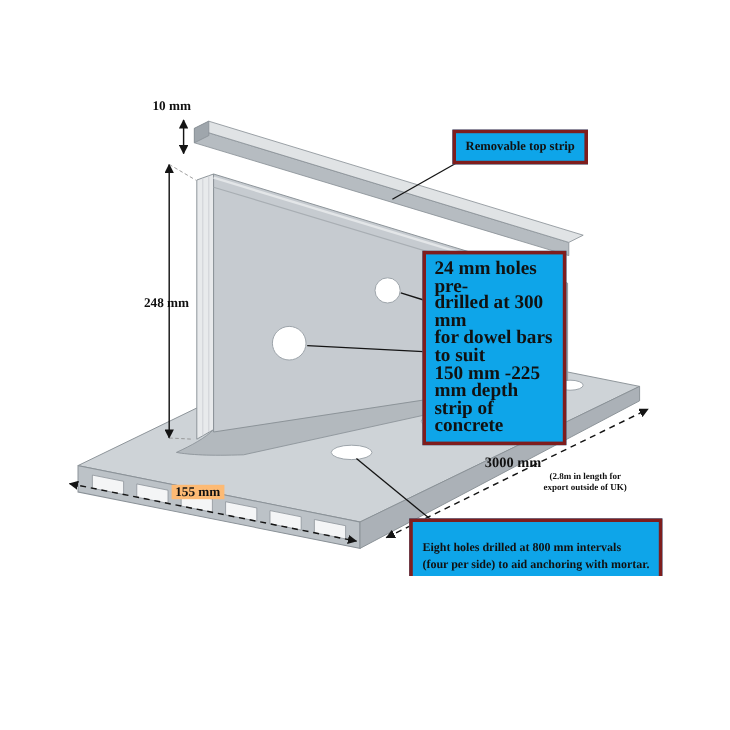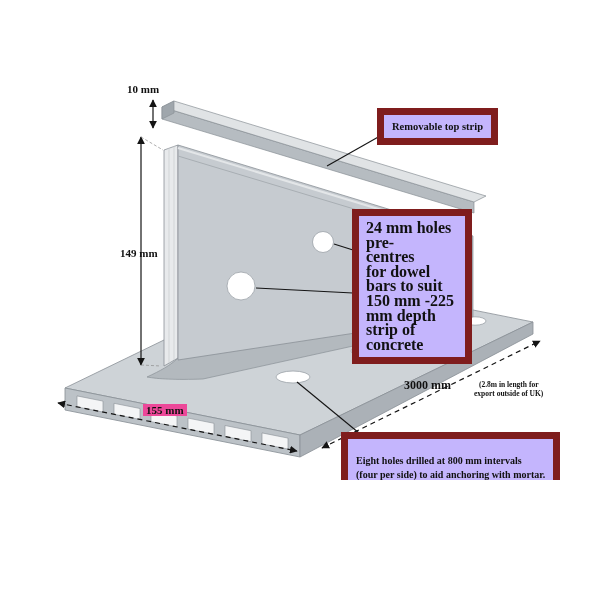--- a/index.html
+++ b/index.html
@@ -4,26 +4,26 @@
 <style>
   html,body{margin:0;padding:0;background:#ffffff;}
   .page{
     position:relative;width:608px;height:480px;background:#ffffff;
     font-family:Liberation Serif, serif;color:#111;overflow:hidden;
   }
   .page > svg{position:absolute;left:0;top:0;}
   .dim{position:absolute;font-size:11px;font-weight:700;white-space:nowrap;color:#111;}
   .dim-10{left:127px;top:83px;}
   .dim-135{left:120px;top:247px;}
-  .dim-155{left:143px;top:404px;background:#ec4899;padding:0 3px;text-align:right;}
-  .dim-3000-wrap{position:absolute;left:404px;top:378px;display:flex;gap:23px;align-items:flex-start;}
+  .dim-155{left:143px;top:404px;background:#fdba74;padding:0 3px;text-align:right;}
+  .dim-3000-wrap{position:absolute;left:404px;top:378px;display:flex;gap:2px;align-items:flex-start;}
   .dim-3000{font-size:12px;font-weight:700;white-space:nowrap;}
-  .dim-3000-note{font-size:7.5px;font-weight:700;line-height:9px;margin-top:2px;text-align:center;white-space:nowrap;}
+  .dim-3000-note{font-size:7.5px;font-weight:700;line-height:9px;margin-top:14px;text-align:center;white-space:nowrap;}
   .callout{
-    position:absolute;border:7px solid #7f1d1d;background:#c4b5fd;
+    position:absolute;border:3px solid #7f1d1d;background:#0ea5e9;
     font-weight:700;color:#111;box-sizing:border-box;
   }
   .callout-top-strip{left:377px;top:108px;padding:6px 8px;font-size:10.5px;white-space:nowrap;}
   .callout-wall-holes{left:352px;top:209px;width:120px;padding:5px 7px;font-size:16px;line-height:14.6px;}
   .callout-base-holes{left:341px;top:432px;padding:15px 8px;font-size:10px;line-height:14px;white-space:nowrap;}
   .cell{fill:#f4f5f6;stroke:#8a9197;stroke-width:0.6;}
   .outline{stroke:#8a9197;stroke-linejoin:round;}
   .leader{stroke:#141414;stroke-width:1.1;fill:none;}
   .measure{stroke:#141414;stroke-width:1.2;fill:none;}
   .measure-dashed{stroke:#141414;stroke-width:1.2;fill:none;stroke-dasharray:5 4;}
@@ -89,38 +89,38 @@
     <line class="measure-dashed" x1="58" y1="403" x2="297" y2="451" marker-start="url(#ah)" marker-end="url(#ah)"></line>
     <line class="measure-dashed" x1="322" y1="448" x2="540" y2="341" marker-start="url(#ah)" marker-end="url(#ah)"></line>
 
     <line class="leader" x1="380" y1="136" x2="327" y2="166"></line>
     <line class="leader" x1="353" y1="250" x2="334" y2="244"></line>
     <line class="leader" x1="353" y1="293" x2="256" y2="288"></line>
     <line class="leader" x1="359" y1="433" x2="297" y2="382"></line>
   </svg>
 
   <div class="dim dim-10">10 mm</div>
-  <div class="dim dim-135">149 mm</div>
+  <div class="dim dim-135">248 mm</div>
   <div class="dim dim-155">155 mm</div>
 
   <div class="dim-3000-wrap">
     <span class="dim-3000">3000 mm</span>
     <span class="dim-3000-note">
       <span>(2.8m in length for</span><br>
       <span>export outside of UK)</span>
     </span>
   </div>
 
   <div class="callout callout-top-strip">
     <span>Removable top strip</span>
   </div>
 
   <div class="callout callout-wall-holes">
     <div>24 mm holes pre-</div>
-    <div>centres</div>
+    <div>drilled at 300 mm</div>
     <div>for dowel bars to suit</div>
     <div>150 mm -225 mm depth</div>
     <div>strip of concrete</div>
   </div>
 
   <div class="callout callout-base-holes">
     <div>Eight holes drilled at 800 mm intervals</div>
     <div>(four per side) to aid anchoring with mortar.</div>
   </div>
 

